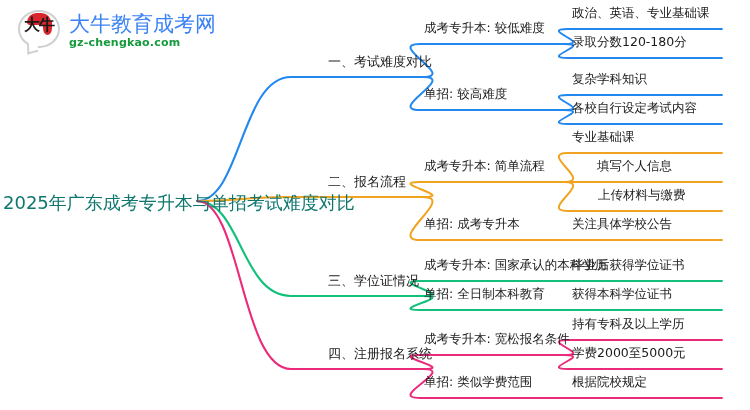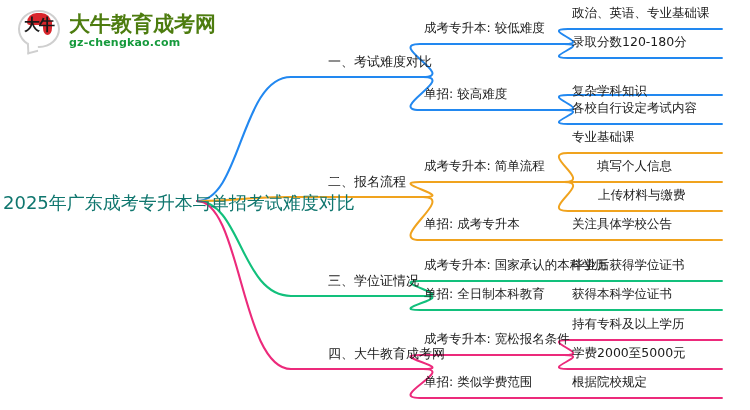--- a/index.html
+++ b/index.html
@@ -34,21 +34,21 @@
     content:"";position:absolute;right:-1px;top:8px;width:9px;height:14px;
     background:#d9262c;border-radius:0 0 50% 50%;
   }
   .logo-cn{
     position:absolute;left:4px;top:8px;width:34px;height:26px;
     font-size:16px;line-height:13px;font-weight:bold;color:#1a1a1a;
     text-align:center;letter-spacing:-1px;
   }
   .logo-text{display:flex;flex-direction:column;justify-content:center;}
   .logo-title{
-    font-size:21px;font-weight:bold;color:#4d7c0f;letter-spacing:0px;
+    font-size:21px;font-weight:normal;color:#3b82f6;letter-spacing:0px;
     line-height:23px;
   }
   .logo-sub{
     font-size:11px;font-weight:bold;color:#159a3c;line-height:14px;
     letter-spacing:0.2px;
   }
 
   
   .node{
     position:absolute;
@@ -107,34 +107,34 @@
       <path d="M 564 398 C 594 398 538 398 568 398 L 722 398" fill="none" stroke="#EC2A7B" stroke-width="1.9" stroke-linecap="round"></path>
     </svg>
 
   <div id="nodes">
       <div class="node root" style="left: 3px; top: 194px;">2025年广东成考专升本与单招考试难度对比</div>
       <div class="node lvl1" style="left: 297px; top: 55px;">一、考试难度对比</div>
       <div class="node lvl2" style="left: 424px; top: 22px;">成考专升本: 较低难度</div>
       <div class="node lvl3" style="left: 572px; top: 7px;">政治、英语、专业基础课</div>
       <div class="node lvl3" style="left: 572px; top: 36px;">录取分数120-180分</div>
       <div class="node lvl2" style="left: 424px; top: 88px;">单招: 较高难度</div>
-      <div class="node lvl3" style="left: 572px; top: 85px;">复杂学科知识</div>
+      <div class="node lvl3" style="left: 572px; top: 73px;">复杂学科知识</div>
       <div class="node lvl3" style="left: 572px; top: 102px;">各校自行设定考试内容</div>
       <div class="node lvl1" style="left: 297px; top: 175px;">二、报名流程</div>
       <div class="node lvl2" style="left: 424px; top: 160px;">成考专升本: 简单流程</div>
       <div class="node lvl3" style="left: 572px; top: 131px;">专业基础课</div>
       <div class="node lvl3" style="left: 597px; top: 160px;">填写个人信息</div>
       <div class="node lvl3" style="left: 598px; top: 189px;">上传材料与缴费</div>
       <div class="node lvl2" style="left: 424px; top: 218px;">单招: 成考专升本</div>
       <div class="node lvl3" style="left: 572px; top: 218px;">关注具体学校公告</div>
       <div class="node lvl1" style="left: 297px; top: 274px;">三、学位证情况</div>
       <div class="node lvl2" style="left: 424px; top: 259px;">成考专升本: 国家承认的本科学历</div>
       <div class="node lvl3" style="left: 572px; top: 259px;">毕业后获得学位证书</div>
       <div class="node lvl2" style="left: 424px; top: 288px;">单招: 全日制本科教育</div>
       <div class="node lvl3" style="left: 572px; top: 288px;">获得本科学位证书</div>
-      <div class="node lvl1" style="left: 297px; top: 347px;">四、大牛教育成考网</div>
+      <div class="node lvl1" style="left: 297px; top: 347px;">四、注册报名系统</div>
       <div class="node lvl2" style="left: 424px; top: 333px;">成考专升本: 宽松报名条件</div>
       <div class="node lvl3" style="left: 572px; top: 318px;">持有专科及以上学历</div>
       <div class="node lvl3" style="left: 572px; top: 347px;">学费2000至5000元</div>
       <div class="node lvl2" style="left: 424px; top: 376px;">单招: 类似学费范围</div>
       <div class="node lvl3" style="left: 572px; top: 376px;">根据院校规定</div>
     </div>
 </div>
 
 </body></html>

